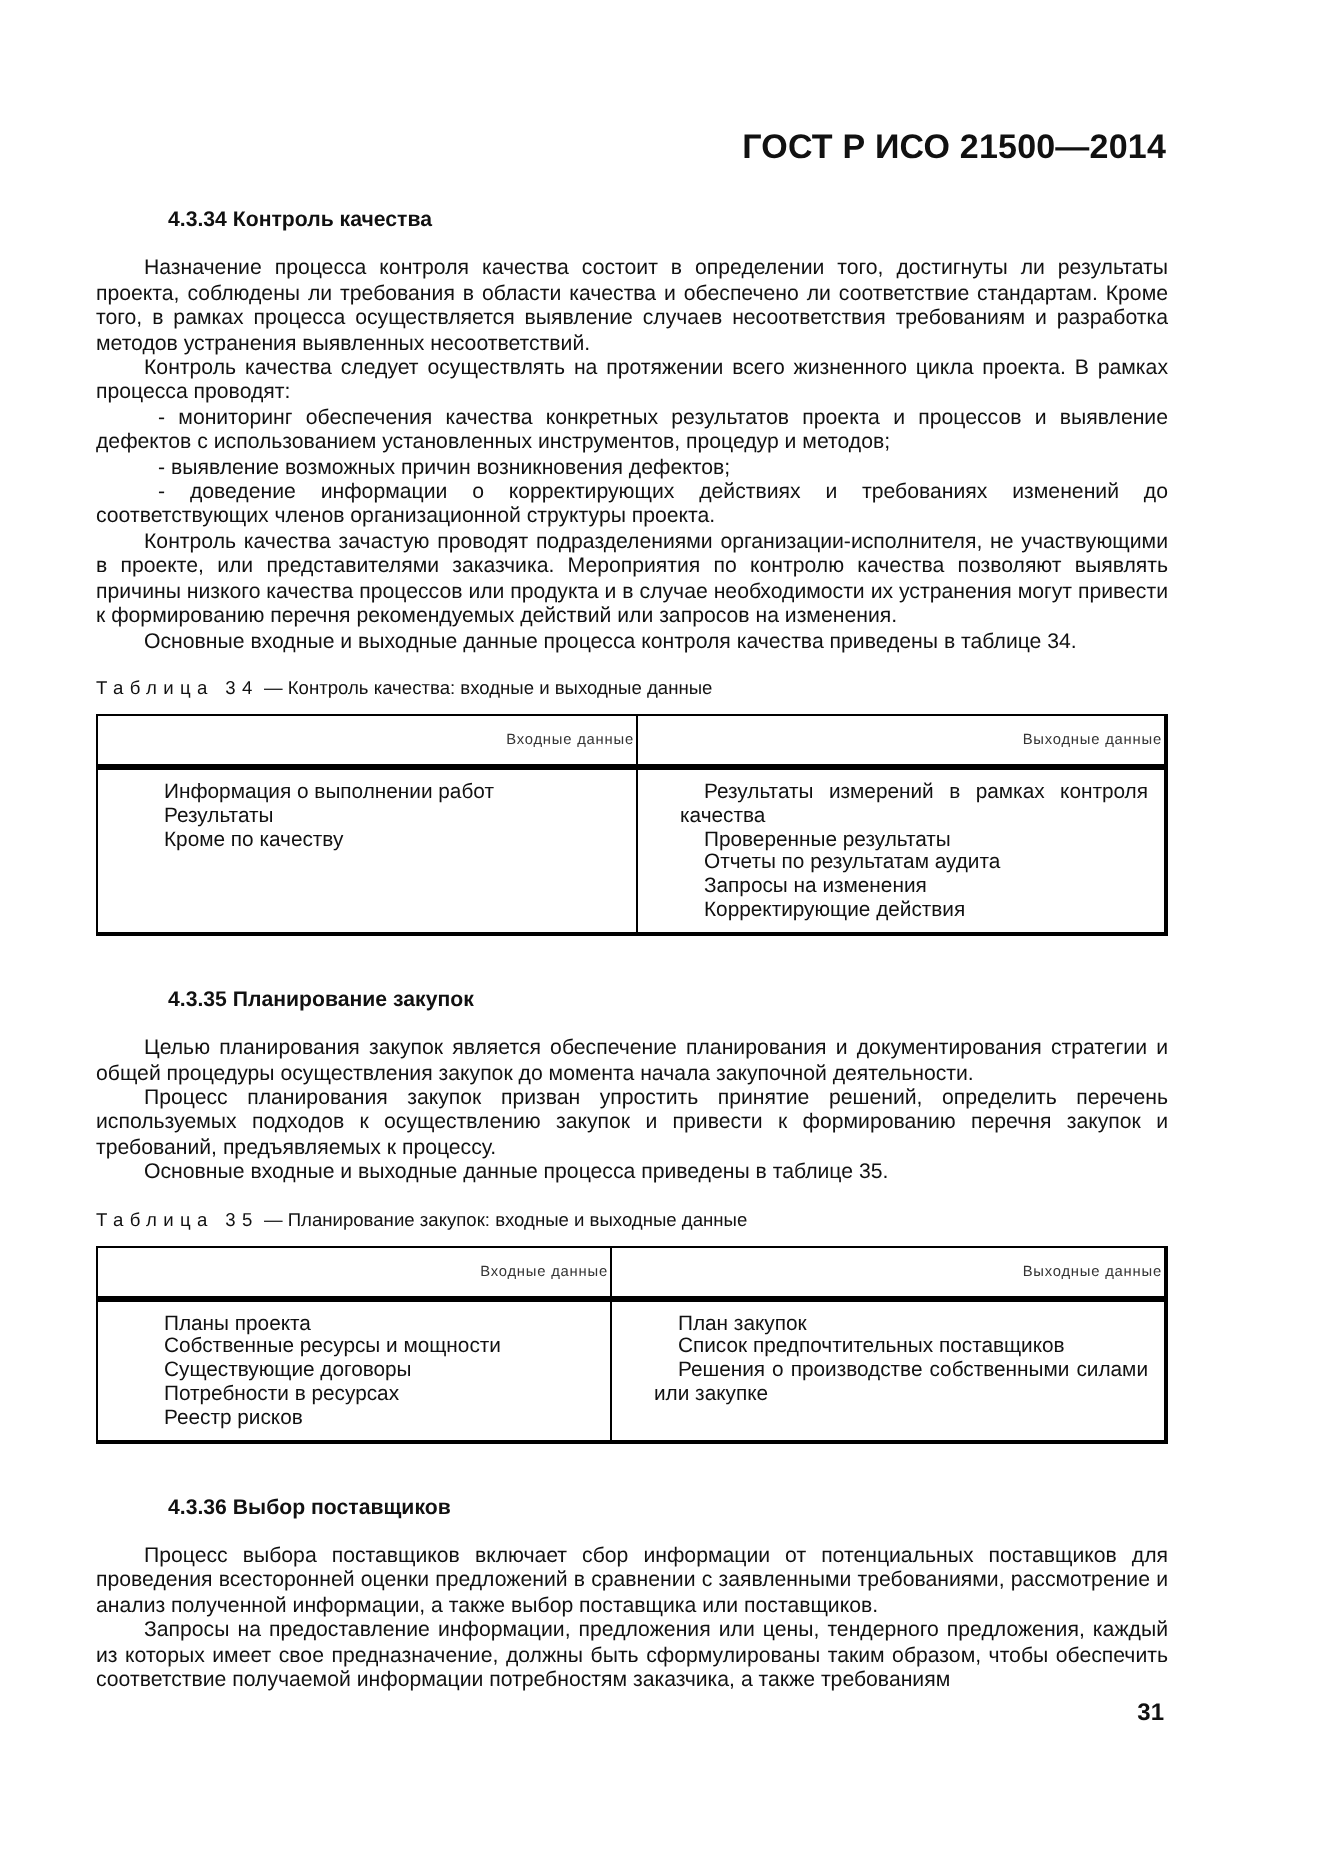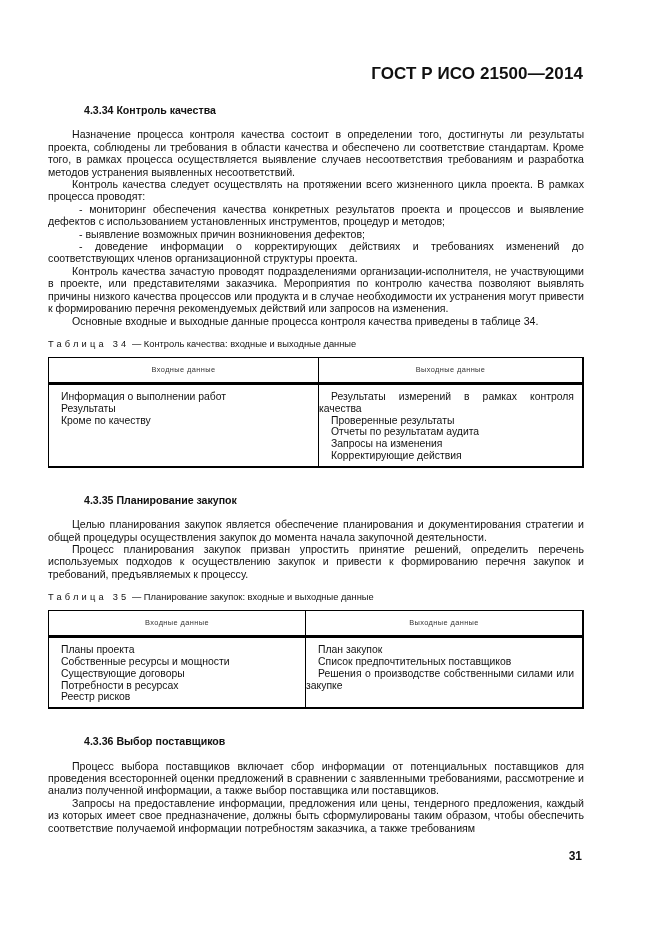--- a/index.html
+++ b/index.html
@@ -7,22 +7,22 @@
          font-family: "Liberation Sans", sans-serif; color: #111; }
   .page { position: absolute; left: 0; top: 0; width: 661px; height: 935px; }
   .header { position: absolute; right: 78px; top: 64px; font-weight: bold; font-size: 17px; letter-spacing: 0.1px; }
   .content { position: absolute; left: 48px; top: 92px; width: 536px; font-size: 10.6px; line-height: 12.4px; }
   .h { font-weight: bold; text-indent: 24px; margin: 12px; }
   p { margin: 0; text-align: justify; text-indent: 24px; }
   p.li { text-indent: 31px; }
   .cap { margin-top: 11px; font-size: 9.3px; line-height: 12px; }
   .cap .sp { letter-spacing: 3.2px; }
   table { border-collapse: collapse; width: 536px; margin-top: 8px; font-size: 10.4px; line-height: 11.8px; table-layout: fixed; }
-  th { font-weight: normal; font-size: 7.4px; letter-spacing: 0.4px; color: #333; height: 22px; border: 1.2px solid #000; border-bottom: 3.5px solid #000; text-align: center; vertical-align: middle; }
-  td { border: 1.2px solid #000; vertical-align: top; padding: 6px 8px 4px 0; }
+  th { font-weight: normal; font-size: 7.4px; letter-spacing: 0.4px; color: #333; height: 22px; border: 1.2px solid #000; border-bottom: 3.5px solid #000; text-align: right; vertical-align: middle; }
+  td { border: 1.2px solid #000; vertical-align: top; padding: 6px 8px 4px 21px; }
   td .it { text-indent: 12px; text-align: justify; }
   table.t { border-right: 2.4px solid #000; border-bottom: 2px solid #000; }
   .gap1 { height: 14px; }
   .pagenum { position: absolute; right: 79px; top: 849px; font-weight: bold; font-size: 12px; }
 </style>
 </head>
 <body>
 
 <div class="page">
   <div class="header">ГОСТ Р ИСО 21500—2014</div>
@@ -71,20 +71,21 @@
         </tbody>
       </table>
     </div>
 
     <div class="gap1"></div>
 
     <div>
       <div class="h">4.3.35 Планирование закупок</div>
       <p>Целью планирования закупок является обеспечение планирования и документирования стратегии и общей процедуры осуществления закупок до момента начала закупочной деятельности.</p>
       <p>Процесс планирования закупок призван упростить принятие решений, определить перечень используемых подходов к осуществлению закупок и привести к формированию перечня закупок и требований, предъявляемых к процессу.</p>
+      <p>Основные входные и выходные данные процесса приведены в таблице 35.</p>
 
       <div class="cap">
         <span class="sp">Таблица 35</span><span> — Планирование закупок: входные и выходные данные</span>
       </div>
       <table class="t" style="margin-top:7px;">
         <colgroup>
             <col style="width:257px">
             <col>
           </colgroup>
         <thead>

